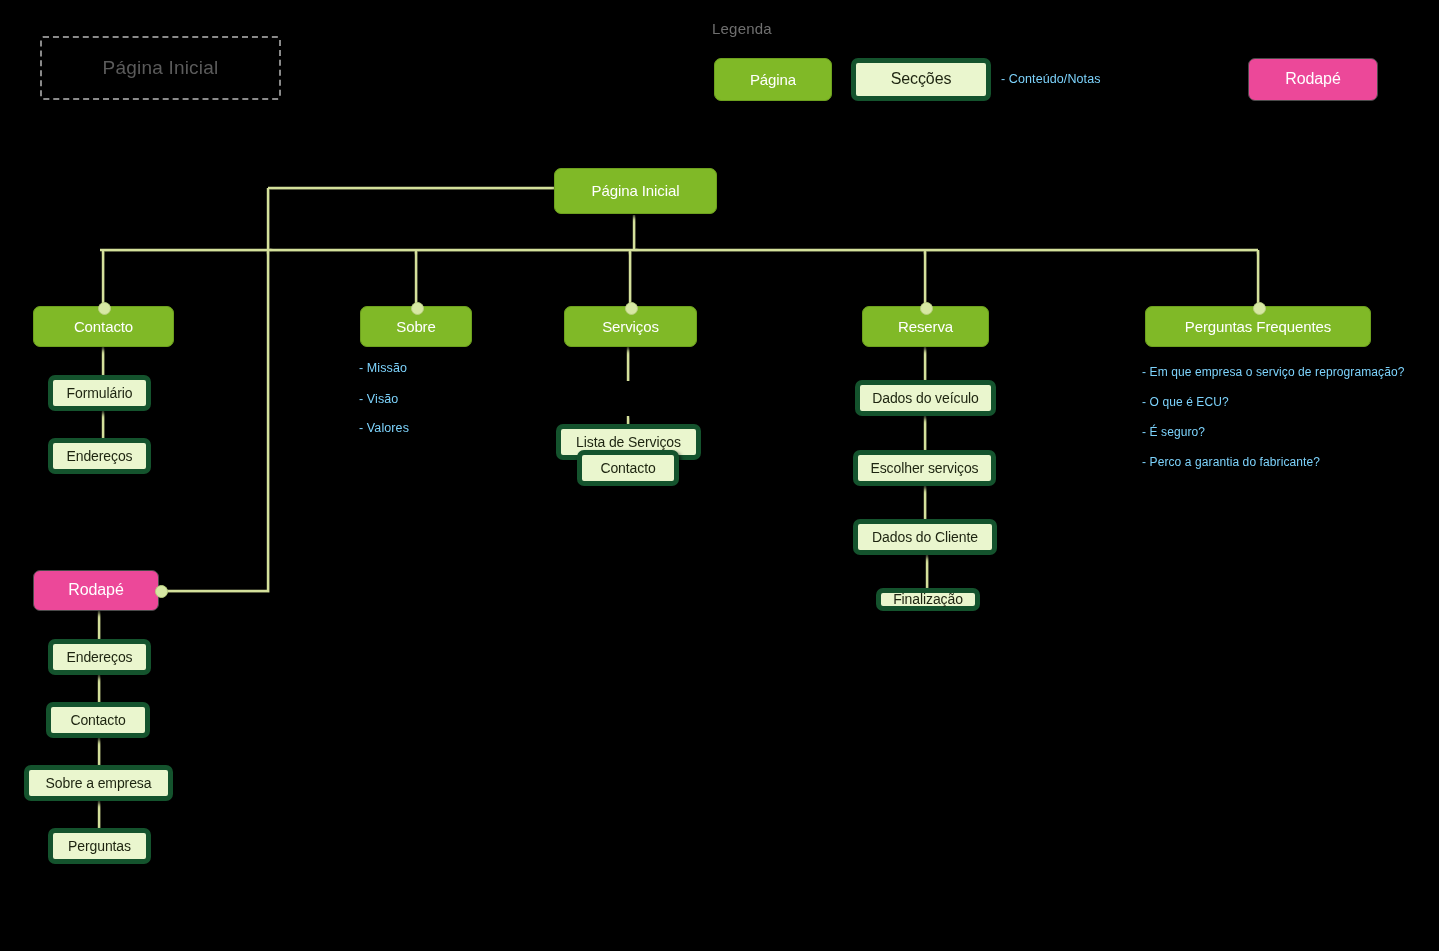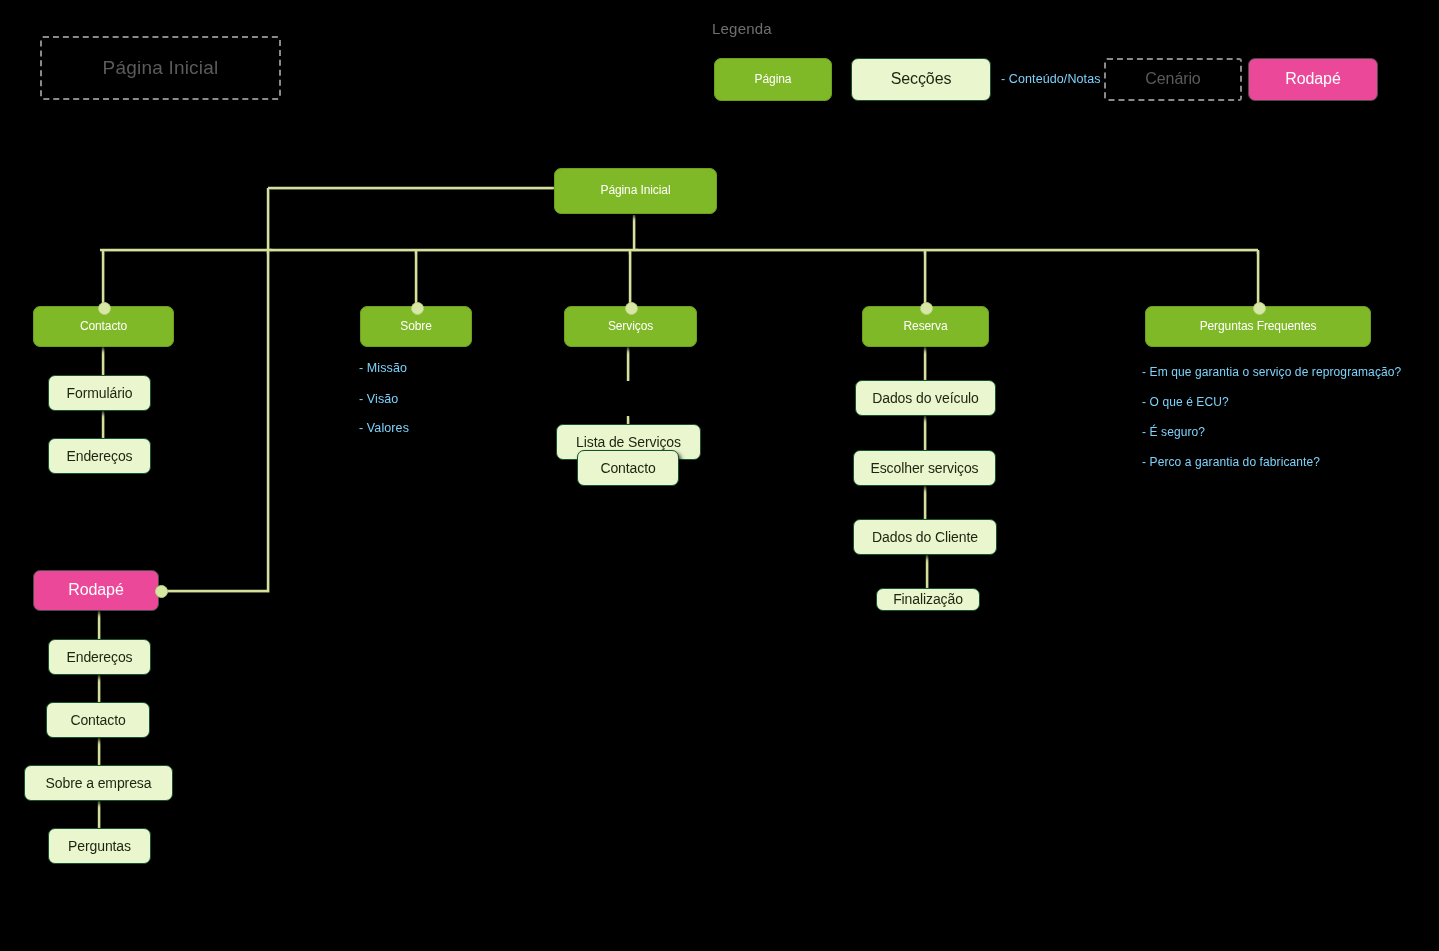--- a/index.html
+++ b/index.html
@@ -40,29 +40,29 @@
     white-space: nowrap;
     letter-spacing: -0.1px;
     z-index: 5;
   }
 
   
   .node.page {
     background: #80B927;
     color: #ffffff;
     border: 1px solid #6da01e;
-    font-size: 12px;
+    font-size: 15px;
     box-shadow: 2px 3px 4px rgba(0,0,0,0.85);
   }
 
   
   .node.section {
     background: #EAF6CE;
     color: #1d2410;
-    border: 1px solid #14532d;
+    border: 5px solid #14532d;
     font-size: 14px;
     box-shadow: 2px 3px 4px rgba(0,0,0,0.85);
   }
 
   
   .node.footer {
     background: #ec4899;
     color: #ffffff;
     border: 1px solid #4a4a4a;
     font-size: 16px;
@@ -163,21 +163,20 @@
   <div class="node scenario big" style="left:40px; top:36px; width:241px; height:64px;">Página Inicial</div>
 
   <div class="legend-title">Legenda</div>
 
   <div class="node page" style="left:714px; top:58px; width:118px; height:43px;">Página</div>
 
   <div class="node section" style="left:851px; top:58px; width:140px; height:43px; font-size:16px;">Secções</div>
 
   <div class="note" style="left:1001px; top:72px;">- Conteúdo/Notas</div>
 
-  <div class="node scenario" style="left:1104px; top:58px; width:138px; height:43px;">Cenário</div>
 
   <div class="node footer" style="left:1248px; top:58px; width:130px; height:43px;">Rodapé</div>
 
   <div class="node page" style="left:554px; top:168px; width:163px; height:46px;">Página Inicial</div>
 
   <div class="dot" style="left:98px; top:302px;"></div>
   <div class="node page" style="left:33px; top:306px; width:141px; height:41px;">Contacto</div>
   <div class="node section" style="left:48px; top:375px; width:103px; height:36px;">Formulário</div>
   <div class="node section" style="left:48px; top:438px; width:103px; height:36px;">Endereços</div>
 
@@ -194,21 +193,21 @@
 
   <div class="dot" style="left:920px; top:302px;"></div>
   <div class="node page" style="left:862px; top:306px; width:127px; height:41px;">Reserva</div>
   <div class="node section" style="left:855px; top:380px; width:141px; height:36px;">Dados do veículo</div>
   <div class="node section" style="left:853px; top:450px; width:143px; height:36px;">Escolher serviços</div>
   <div class="node section" style="left:853px; top:519px; width:144px; height:36px;">Dados do Cliente</div>
   <div class="node section" style="left:876px; top:588px; width:104px; height:23px;">Finalização</div>
 
   <div class="dot" style="left:1253px; top:302px;"></div>
   <div class="node page" style="left:1145px; top:306px; width:226px; height:41px;">Perguntas Frequentes</div>
-  <div class="note sm" style="left:1142px; top:365px;">- Em que garantia o serviço de reprogramação?</div>
+  <div class="note sm" style="left:1142px; top:365px;">- Em que empresa o serviço de reprogramação?</div>
   <div class="note sm" style="left:1142px; top:395px;">- O que é ECU?</div>
   <div class="note sm" style="left:1142px; top:425px;">- É seguro?</div>
   <div class="note sm" style="left:1142px; top:455px;">-  Perco a garantia do fabricante?</div>
 
   <div class="node footer" style="left:33px; top:570px; width:126px; height:41px;">Rodapé</div>
   <div class="dot" style="left:155px; top:585px;"></div>
 
   <div class="node section" style="left:48px; top:639px; width:103px; height:36px;">Endereços</div>
   <div class="node section" style="left:46px; top:702px; width:104px; height:36px;">Contacto</div>
   <div class="node section" style="left:24px; top:765px; width:149px; height:36px;">Sobre a empresa</div>

